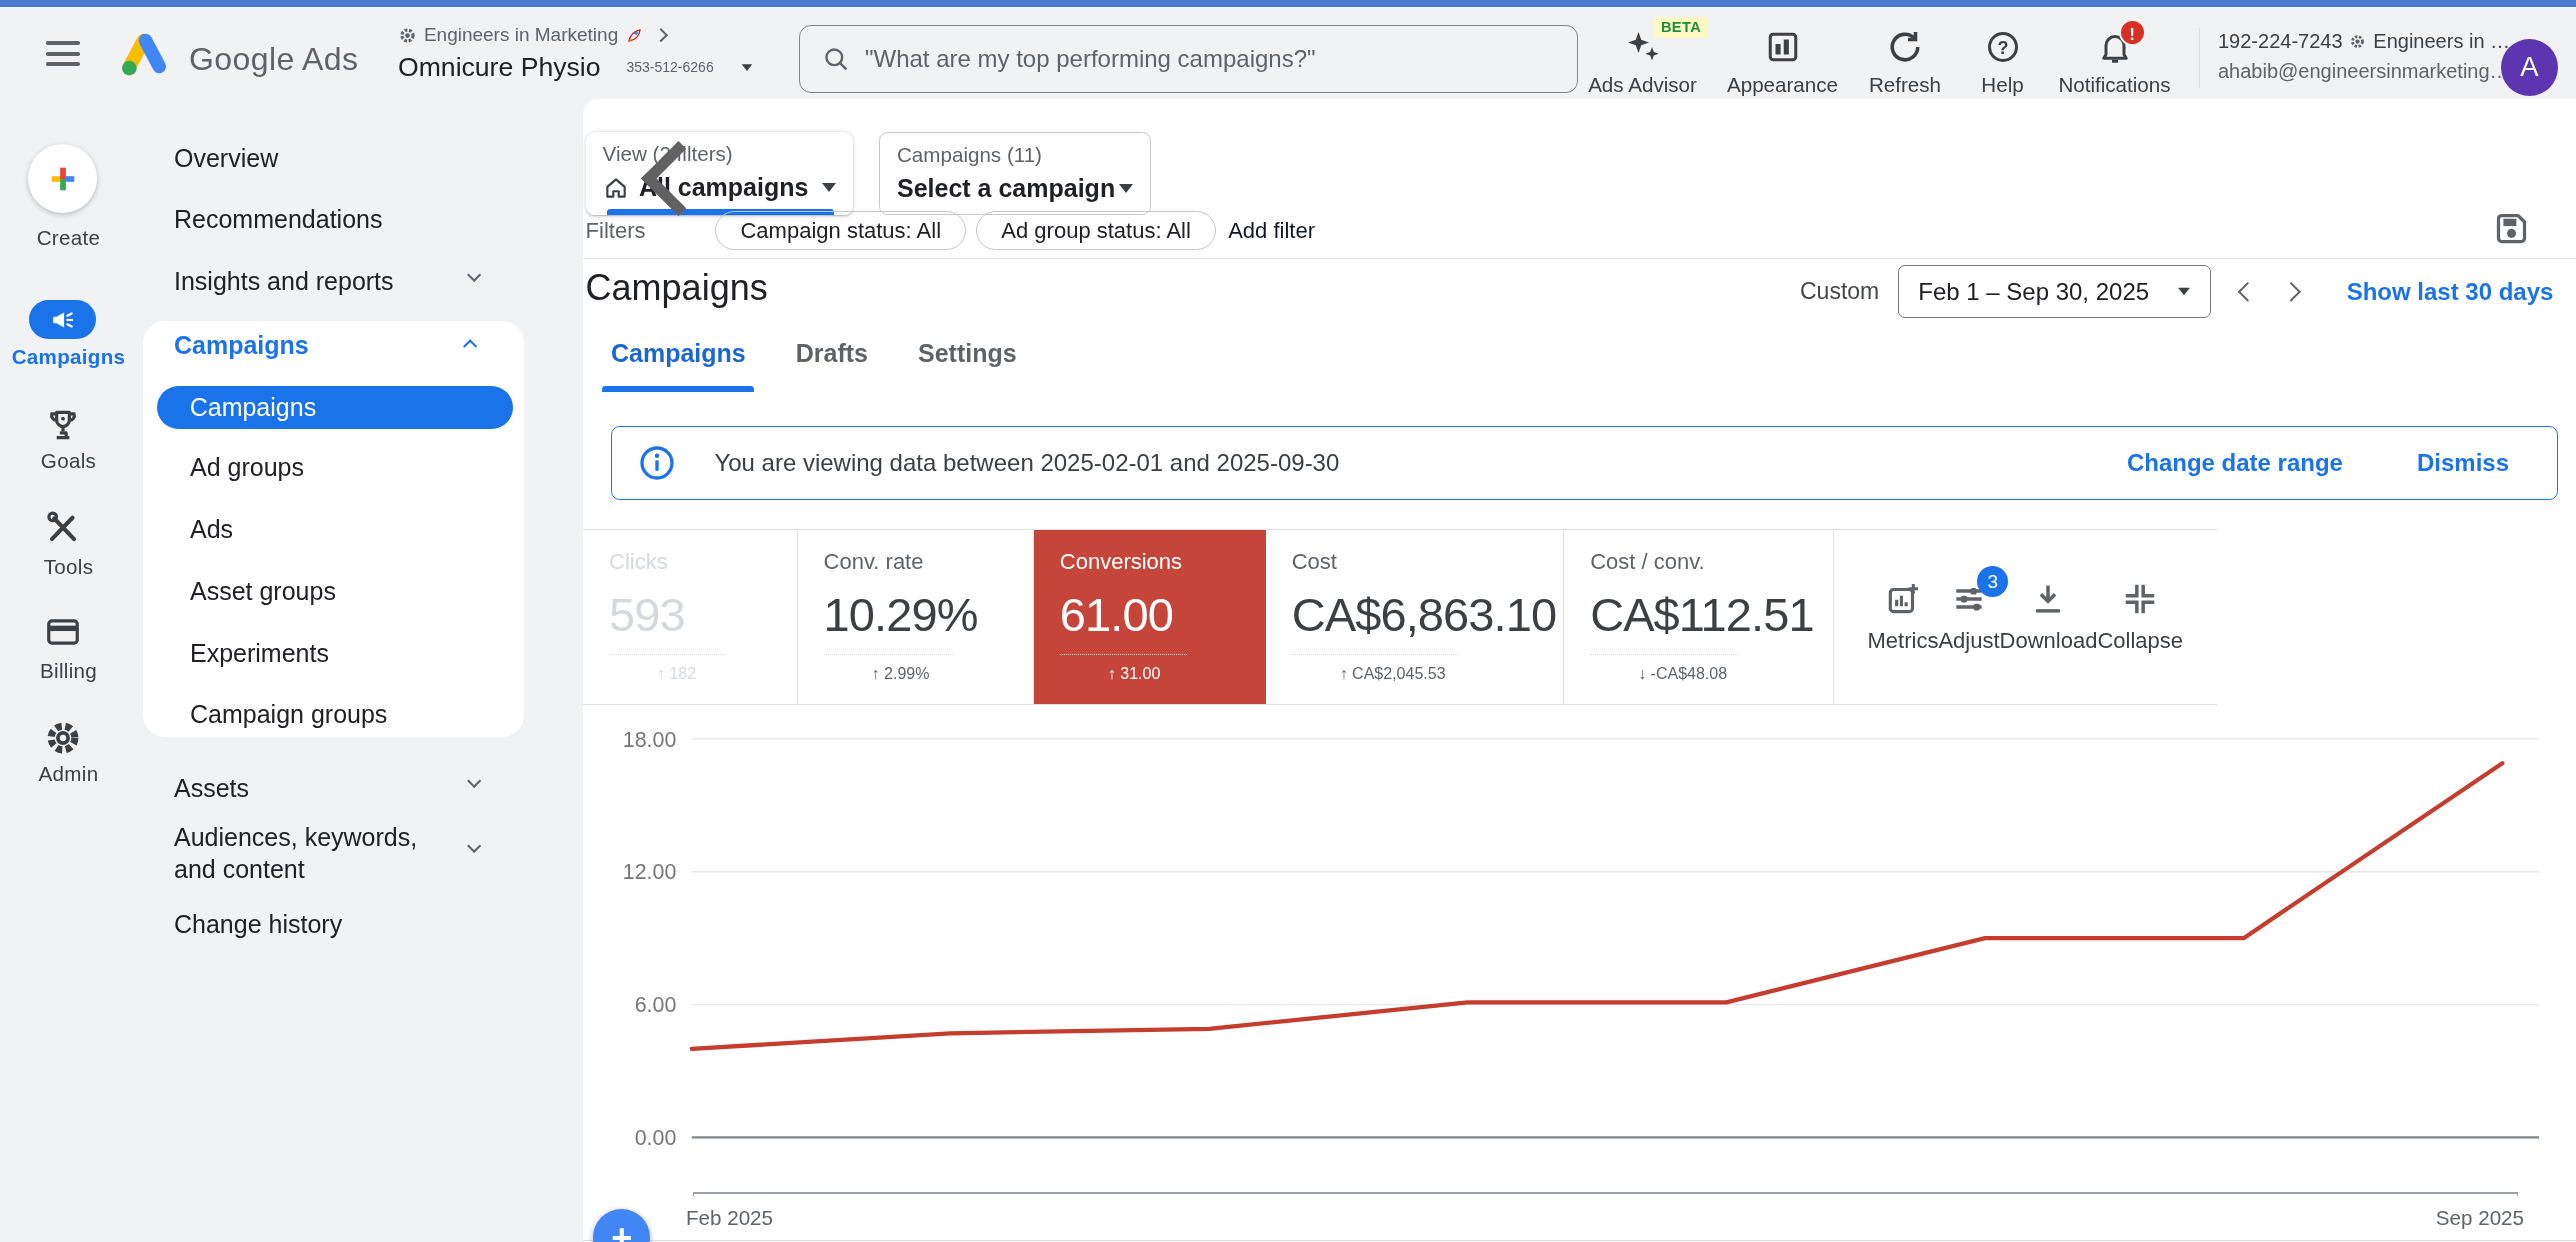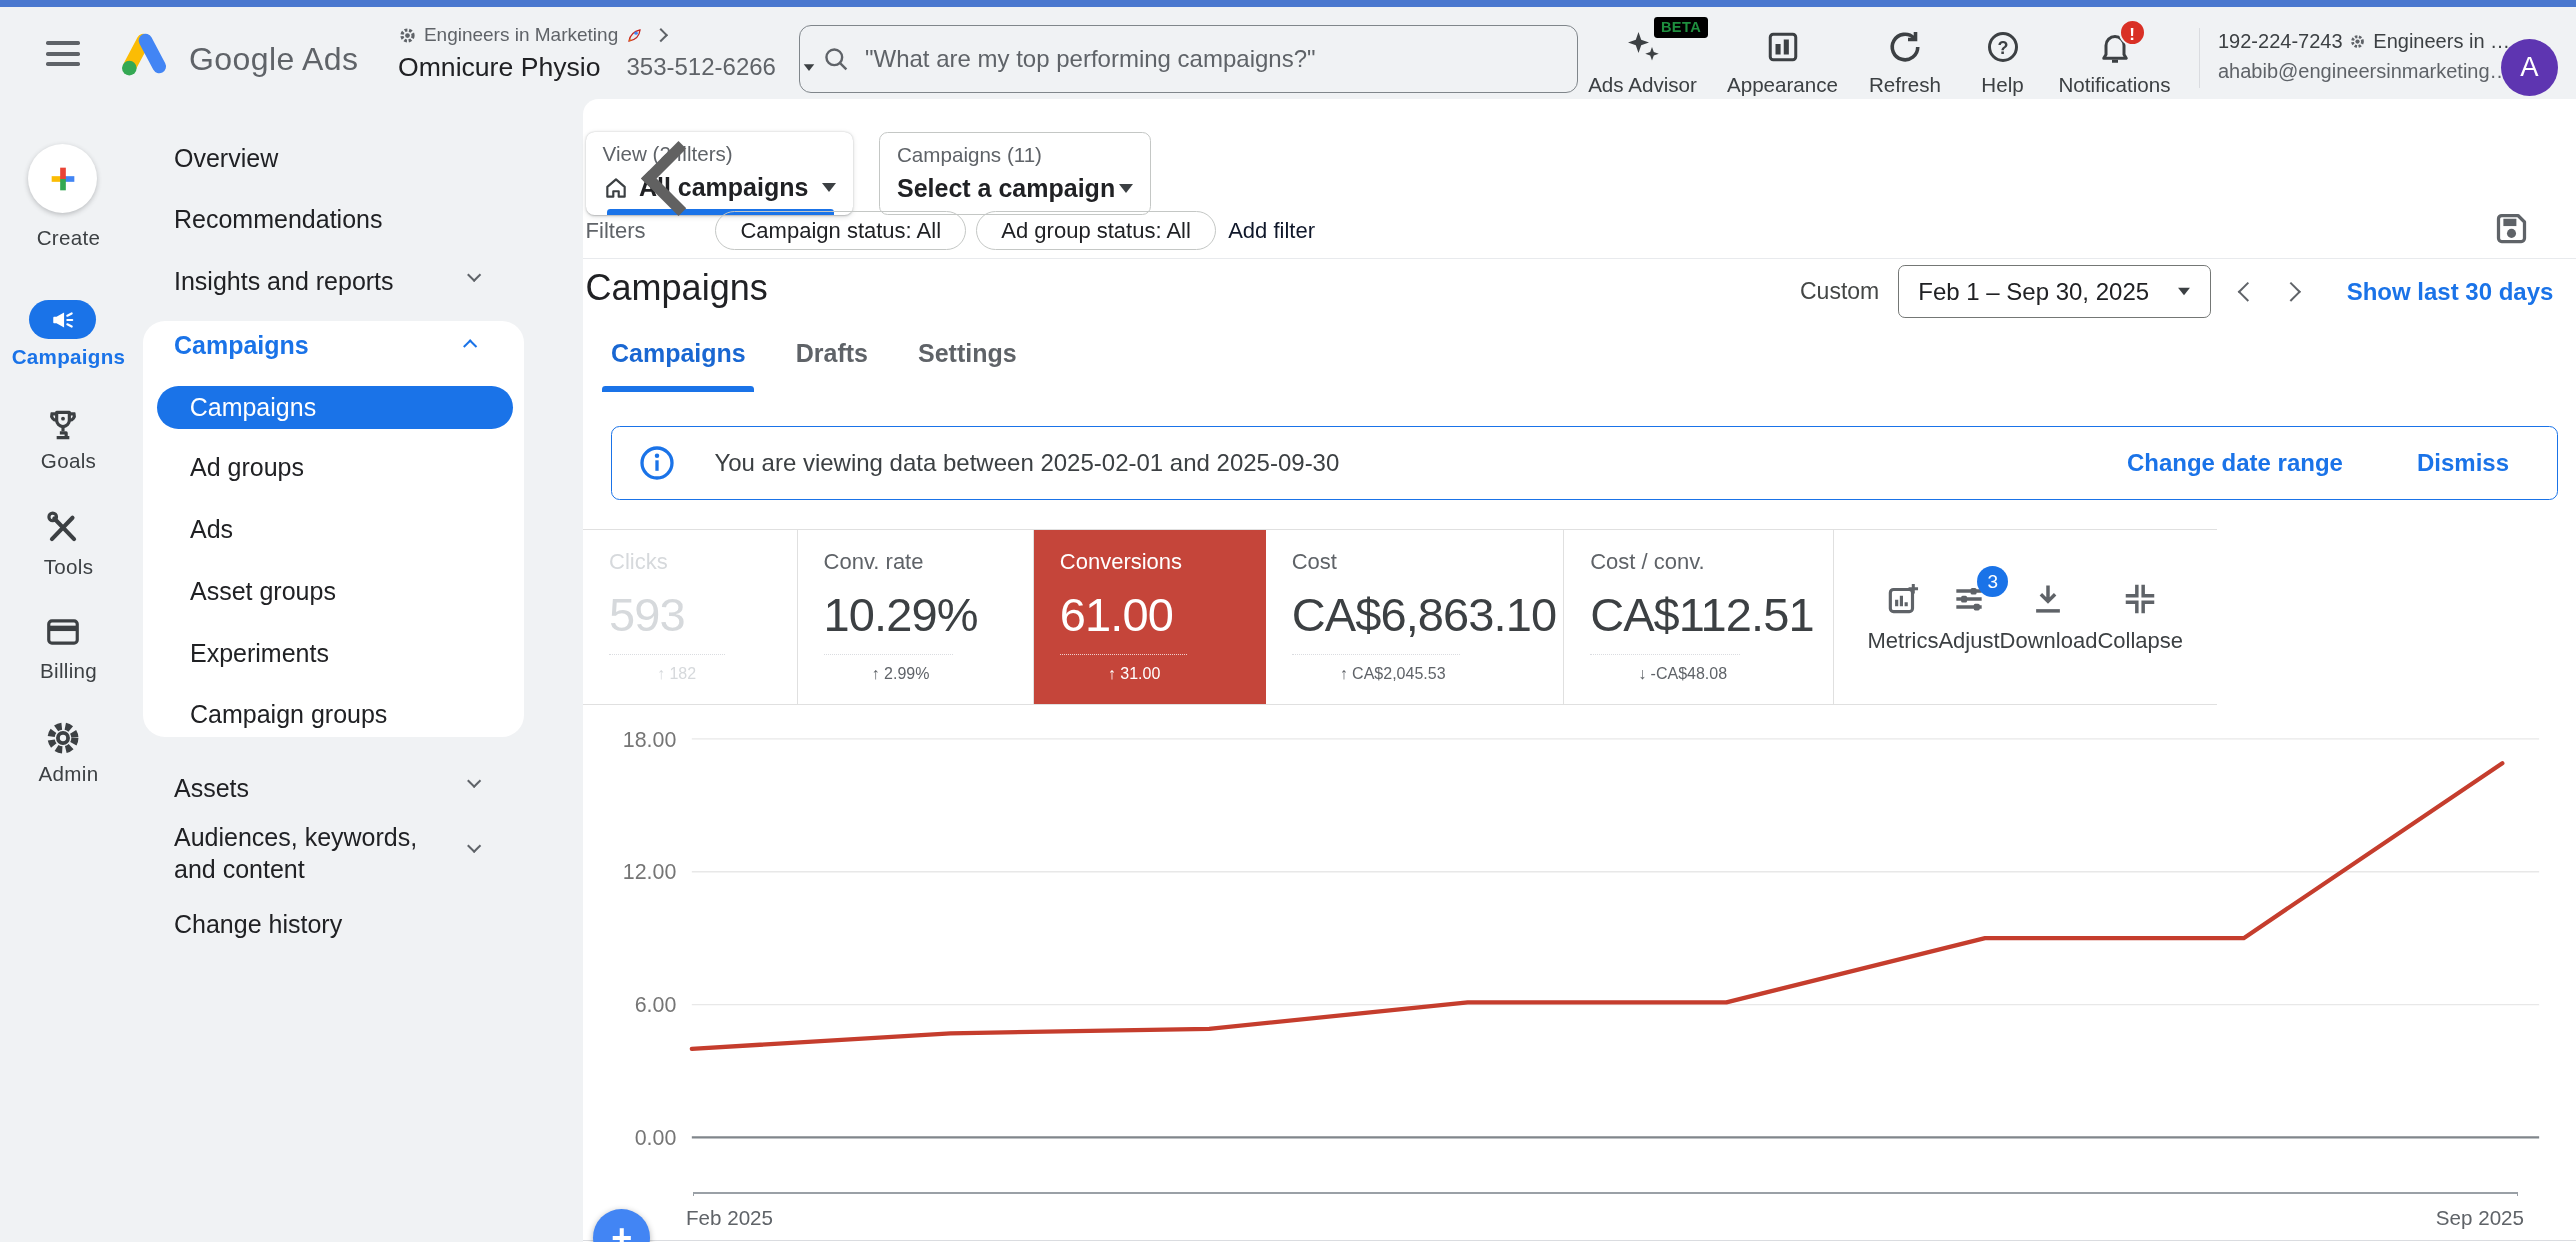--- a/index.html
+++ b/index.html
@@ -19,33 +19,33 @@
   
   #header { left:0; top:6.9px; width:2576px; height:92px; background:#f0f2f4; }
   #hamburger { left:46px; top:34px; width:34px; height:29px; cursor:pointer; }
   #hamburger span { display:block; width:34px; height:3.9px; background:#5f6368; border-radius:1.7px; margin-bottom:6.9px; }
   #logo-icon { left:118px; top:24px; width:53px; height:46px; }
   #logo-text { left:189px; top:34px; font-size:32px; color:#5f6368; letter-spacing:0.4px; }
   #breadcrumb { left:398px; top:15.4px; }
   .bc-line1 { display:flex; align-items:center; gap:6.9px; font-size:19px; color:#5f6368; height:26px; }
   .bc-line2 { display:flex; align-items:center; gap:26px; margin-top:3.4px; }
   .bc-name { font-size:26.6px; color:#202124; }
-  .bc-id { font-size:24px; color:#5f6368; }
+  .bc-id { font-size:14px; color:#5f6368; }
   .chev { display:inline-block; width:10.3px; height:10.3px; border-right:2.1px solid #5f6368; border-bottom:2.1px solid #5f6368; }
   .chev-right { transform:rotate(-45deg); }
   .chev-down  { transform:rotate(45deg); margin-top:-5.1px; }
   .chev-up    { transform:rotate(-135deg); margin-top:5.1px; }
   .chev-left  { transform:rotate(135deg); }
   .caret-down { display:inline-block; width:0; height:0; border-left:7.7px solid transparent; border-right:7.7px solid transparent; border-top:9.4px solid #3c4043; }
   #search-box { left:799px; top:18px; width:779px; height:68px; border:1.7px solid #80868b; border-radius:12px; display:flex; align-items:center; padding:0 20.6px; gap:15.4px; }
   #search-box input { border:none; outline:none; background:transparent; font-size:24px; color:#3c4043; width:686px; font-family:inherit; }
   #search-box input::placeholder { color:#5f6368; }
   .hdr-action { position:absolute; top:22px; display:flex; flex-direction:column; align-items:center; gap:8.6px; cursor:pointer; }
   .hdr-action .lbl { font-size:20.6px; color:#3c4043; white-space:nowrap; }
-  .beta-badge { position:absolute; left:75px; top:-12px; background:#000000; color:#1e8e3e; font-size:14.6px; font-weight:bold; padding:2.6px 6.9px; border-radius:3.4px; letter-spacing:0.4px; }
+  .beta-badge { position:absolute; left:75px; top:-12px; background:#fef9c3; color:#1e8e3e; font-size:14.6px; font-weight:bold; padding:2.6px 6.9px; border-radius:3.4px; letter-spacing:0.4px; }
   .bell-badge { position:absolute; left:22px; top:-10.3px; width:27.4px; height:27.4px; background:#d93025; border-radius:50%; color:#fff; font-size:17px; font-weight:bold; text-align:center; line-height:27.4px; border:2.6px solid #f0f2f4; }
   #hdr-divider { left:2199px; top:21.4px; width:0.9px; height:60px; background:#dadce0; }
   #account-block { left:2218px; top:23px; }
   #account-block .l1 { display:flex; align-items:center; gap:6.9px; font-size:20px; color:#3c4043; }
   #account-block .l2 { font-size:20px; color:#5f6368; margin-top:6.9px; }
   #avatar { left:2501px; top:32px; width:57px; height:57px; border-radius:50%; background:#5e35b1; color:#fff; font-size:27.4px; display:flex; align-items:center; justify-content:center; }
 
   
   #rail { left:0; top:99px; width:137px; height:1144px; }
   .rail-item { position:absolute; width:137px; text-align:center; }

